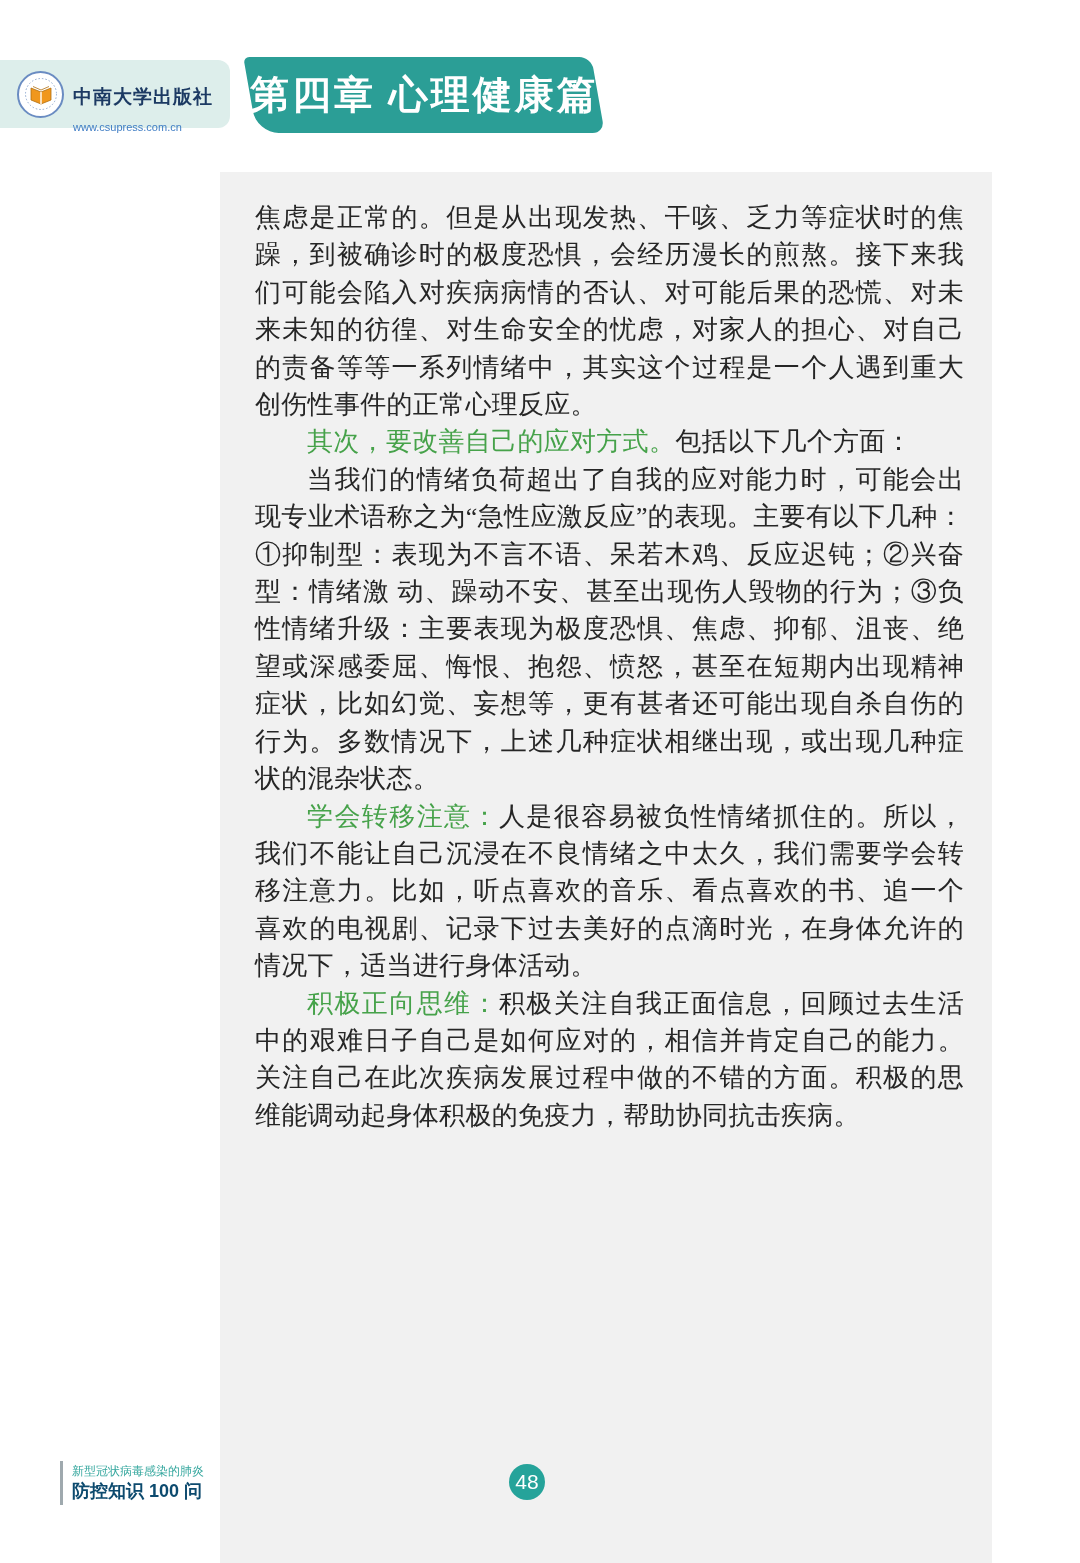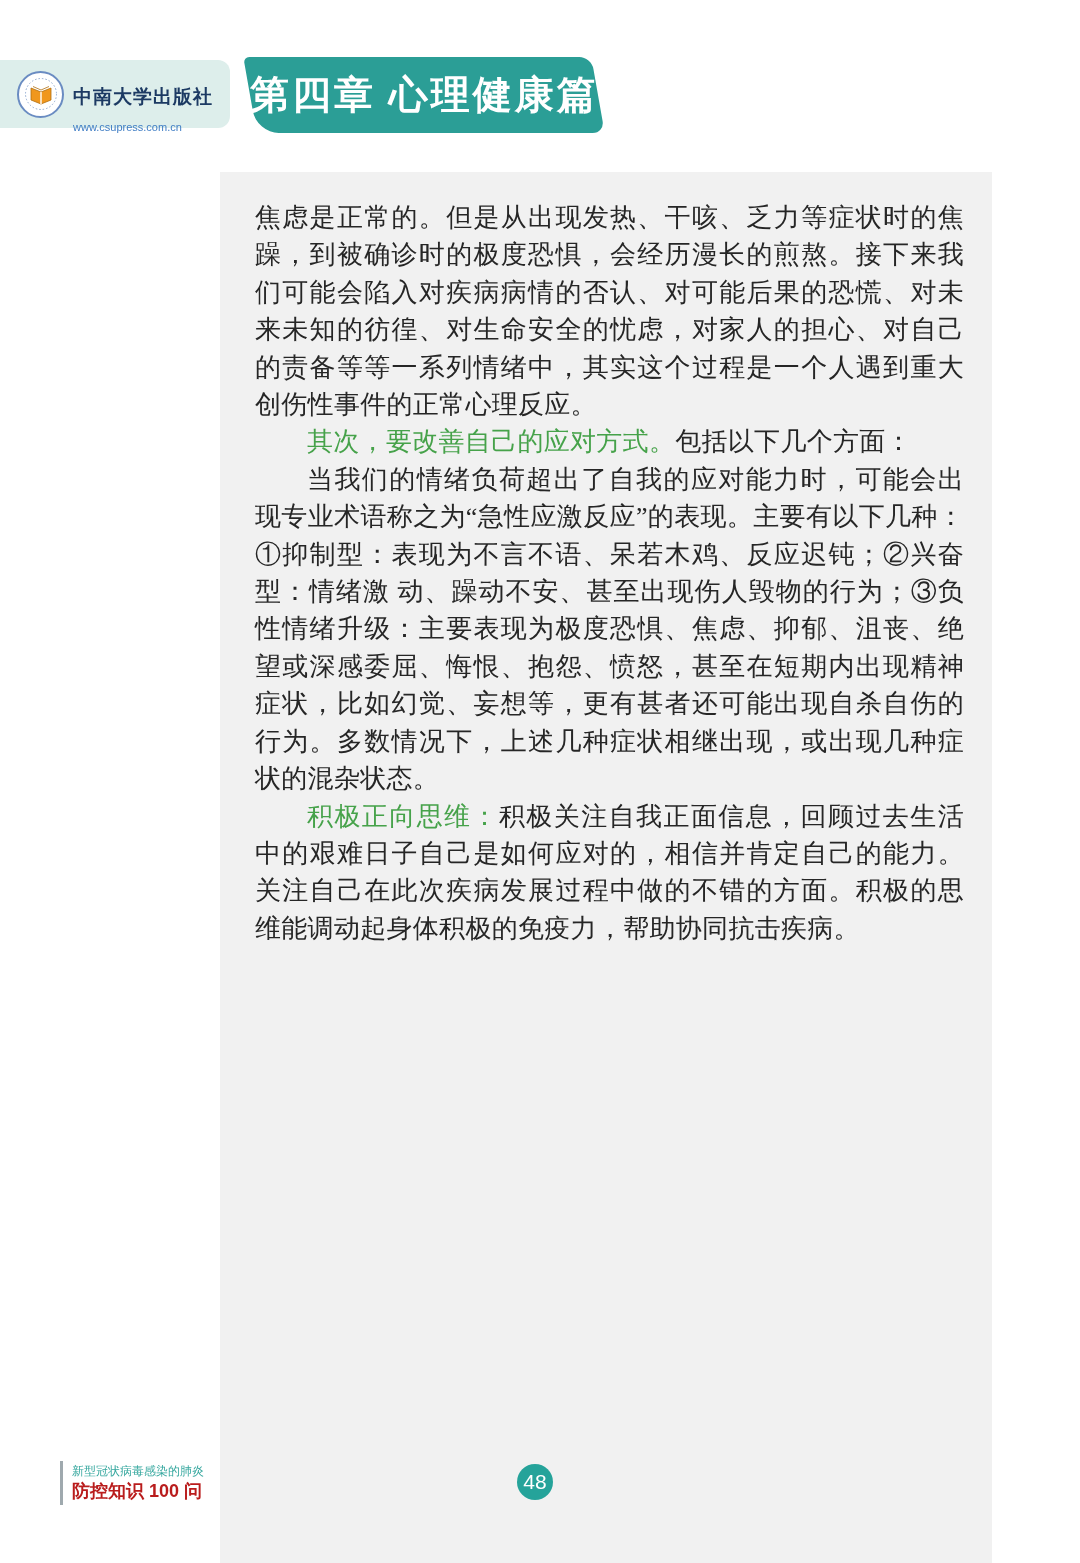--- a/index.html
+++ b/index.html
@@ -55,26 +55,26 @@
   
   .footer-ref{
     position:absolute;left:60px;top:1461px;display:flex;align-items:stretch;
   }
   .footer-bar{width:3px;background:#9fa9ae;margin-right:9px;}
   .footer-lines{
     font-family:"Liberation Sans","DejaVu Sans",sans-serif;
     padding:2px 0;
   }
   .footer-line1{font-size:12px;color:#35a79e;line-height:1.35;}
-  .footer-line2{font-size:18px;color:#b91c1c;font-weight:bold;line-height:1.35;}
+  .footer-line2{font-size:18px;color:#0c4a6e;font-weight:bold;line-height:1.35;}
   .page-badge{
     position:absolute;left:509px;top:1464px;width:36px;height:36px;border-radius:50%;
     background:#25a39a;color:#ffffff;
     display:flex;align-items:center;justify-content:center;
-    font-family:"Liberation Sans","DejaVu Sans",sans-serif;font-size:21px;margin-left:8px;
+    font-family:"Liberation Sans","DejaVu Sans",sans-serif;font-size:21px;
   }
   
   .seal svg{display:block;}
 </style>
 </head>
 <body>
 
 <div class="publisher-block">
   <div class="seal">
     <svg width="36" height="36" viewBox="0 0 36 36">
@@ -96,20 +96,21 @@
 
 <div class="content-panel">
   <p class="para"><span>焦虑是正常的。但是从出现发热、干咳、乏力等症状时的焦躁，到被确诊时的极度恐惧，会经历漫长的煎熬。接下来我们可能会陷入对疾病病情的否认、对可能后果的恐慌、对未来未知的彷徨、对生命安全的忧虑，对家人的担心、对自己的责备等等一系列情绪中，其实这个过程是一个人遇到重大创伤性事件的正常心理反应。</span></p>
 
   <p class="para indent"><span class="lead">其次，要改善自己的应对方式。</span><span>包括以下几个方面：</span></p>
 
   <p class="para indent"><span>当我们的情绪负荷超出了自我的应对能力时，可能会出现专业术语称之为“急性应激反应”的表现。主要有以下几种：①抑制型：表现为不言不语、呆若木鸡、反应迟钝；②兴奋型：情绪激 动、躁动不安、甚至出现伤人毁物的行为；③负性情绪升级：主要表现为极度恐惧、焦虑、抑郁、沮丧、绝望或深感委屈、悔恨、抱怨、愤怒，甚至在短期内出现精神症状，比如幻觉、妄想等，更有甚者还可能出现自杀自伤的行为。多数情况下，上述几种症状相继出现，或出现几种症状的混杂状态。</span></p>
 
 
 
+  <p class="para indent"><span class="lead">学会转移注意：</span><span>人是很容易被负性情绪抓住的。所以，我们不能让自己沉浸在不良情绪之中太久，我们需要学会转移注意力。比如，听点喜欢的音乐、看点喜欢的书、追一个喜欢的电视剧、记录下过去美好的点滴时光，在身体允许的情况下，适当进行身体活动。</span></p>
 
   <p class="para indent"><span class="lead">积极正向思维：</span><span>积极关注自我正面信息，回顾过去生活中的艰难日子自己是如何应对的，相信并肯定自己的能力。关注自己在此次疾病发展过程中做的不错的方面。积极的思维能调动起身体积极的免疫力，帮助协同抗击疾病。</span></p>
 </div>
 
 <div class="footer-ref">
   <div class="footer-bar"></div>
   <div class="footer-lines">
     <div class="footer-line1">新型冠状病毒感染的肺炎</div>
     <div class="footer-line2">防控知识 100 问</div>
   </div>

